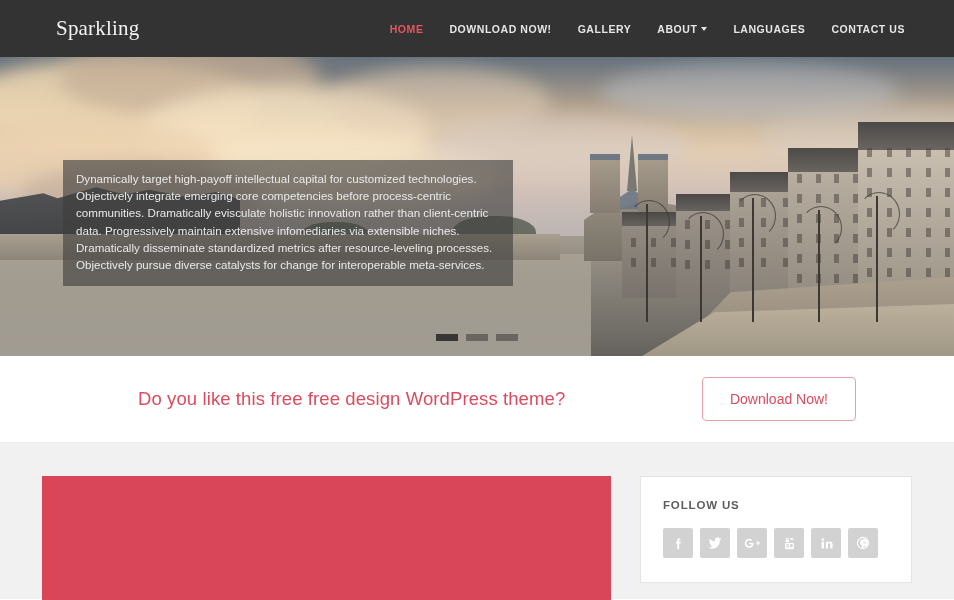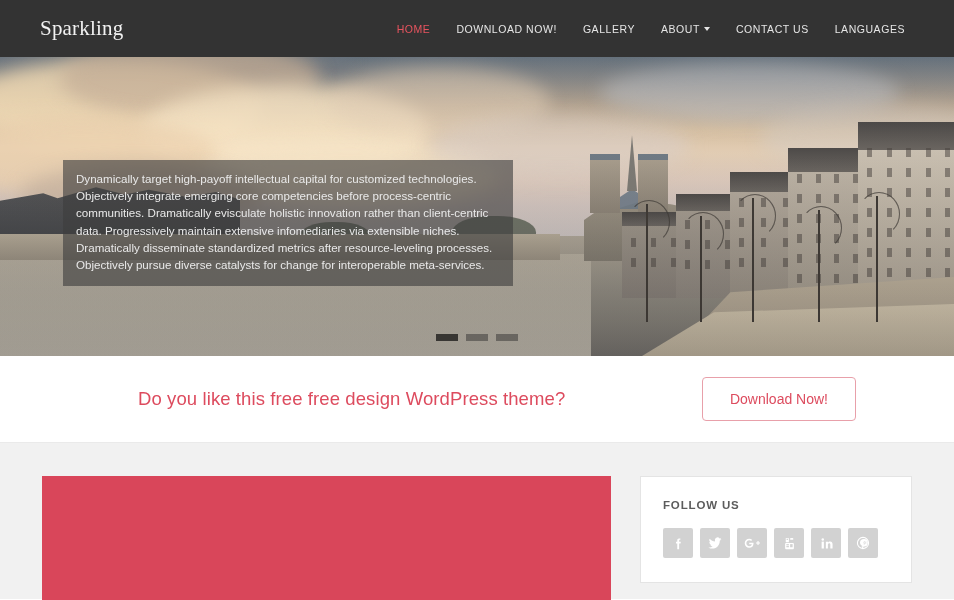--- a/index.html
+++ b/index.html
@@ -15,21 +15,21 @@
   
   .site-header{
     position:relative;
     height:57px;
     background:#333333;
     display:flex;
     align-items:center;
     z-index:30;
   }
   .brand{
-    margin-left:40px;
+    margin-left:56px;
     font-family:"Liberation Serif", serif;
     font-size:21px;
     font-weight:400;
     color:#f2f2f2;
     letter-spacing:.2px;
     text-decoration:none;
     line-height:1;
   }
   .main-nav{
     margin-left:auto;
@@ -39,21 +39,21 @@
   }
   .nav-item{
     display:block;
     color:#e6e6e6;
     font-size:10.5px;
     letter-spacing:.55px;
     text-transform:uppercase;
     text-decoration:none;
     padding:6px 13px;
     white-space:nowrap;
-    font-weight:400;
+    font-weight:700;
   }
   .nav-item.is-active{ color:#e8545f; }
   .nav-item .caret{
     display:inline-block;
     width:0;height:0;
     margin-left:4px;
     vertical-align:2px;
     border-left:3.5px solid transparent;
     border-right:3.5px solid transparent;
     border-top:4px solid #e6e6e6;
@@ -306,22 +306,22 @@
 </head>
 <body>
 
 <header class="site-header">
   <a class="brand" href="#">Sparkling</a>
   <nav class="main-nav">
       <a href="#" class="nav-item is-active"><span>HOME</span></a>
       <a href="#" class="nav-item"><span>DOWNLOAD NOW!</span></a>
       <a href="#" class="nav-item"><span>GALLERY</span></a>
       <a href="#" class="nav-item"><span>ABOUT</span><span class="caret"></span></a>
+      <a href="#" class="nav-item"><span>LANGUAGES</span></a>
       <a href="#" class="nav-item"><span>CONTACT US</span></a>
-      <a href="#" class="nav-item"><span>LANGUAGES</span></a>
     </nav>
 </header>
 
 <section class="hero">
   <div class="hero-photo">
     <div class="sky"></div>
     <div class="cloud c11"></div>
     <div class="cloud c12"></div>
     <div class="cloud c1"></div>
     <div class="cloud c2"></div>

